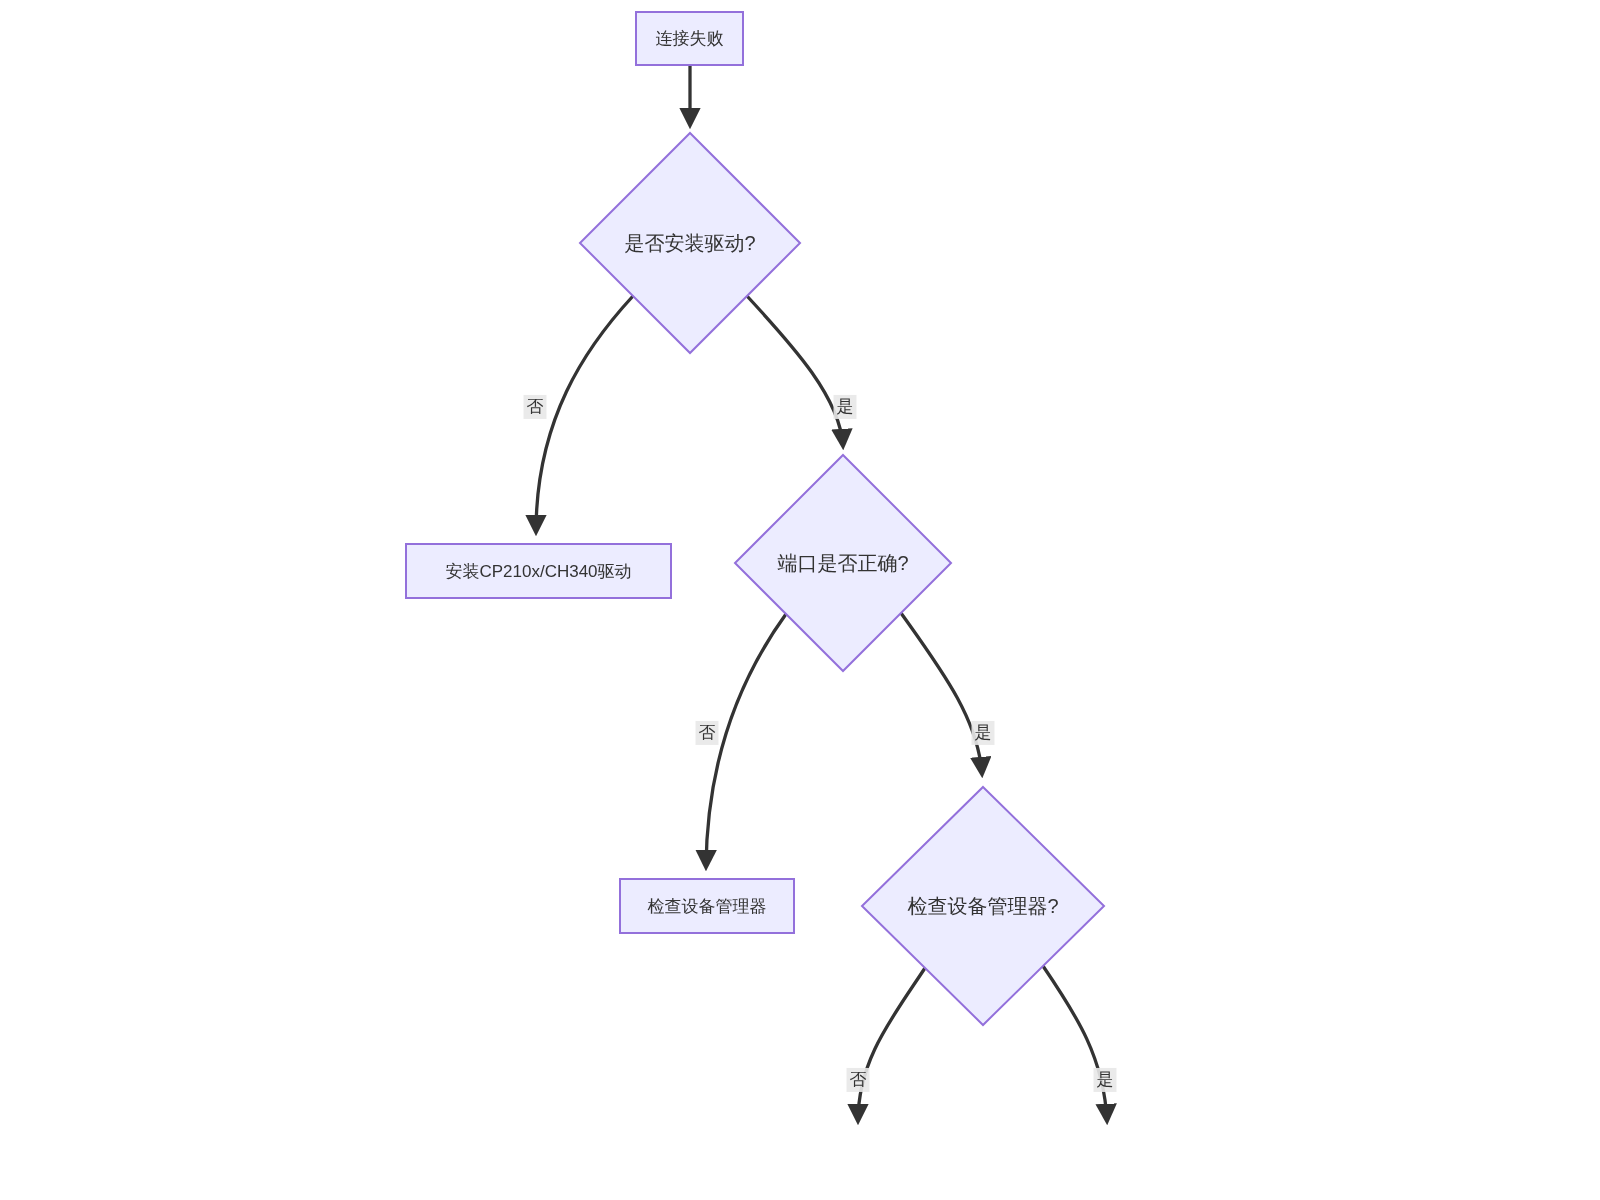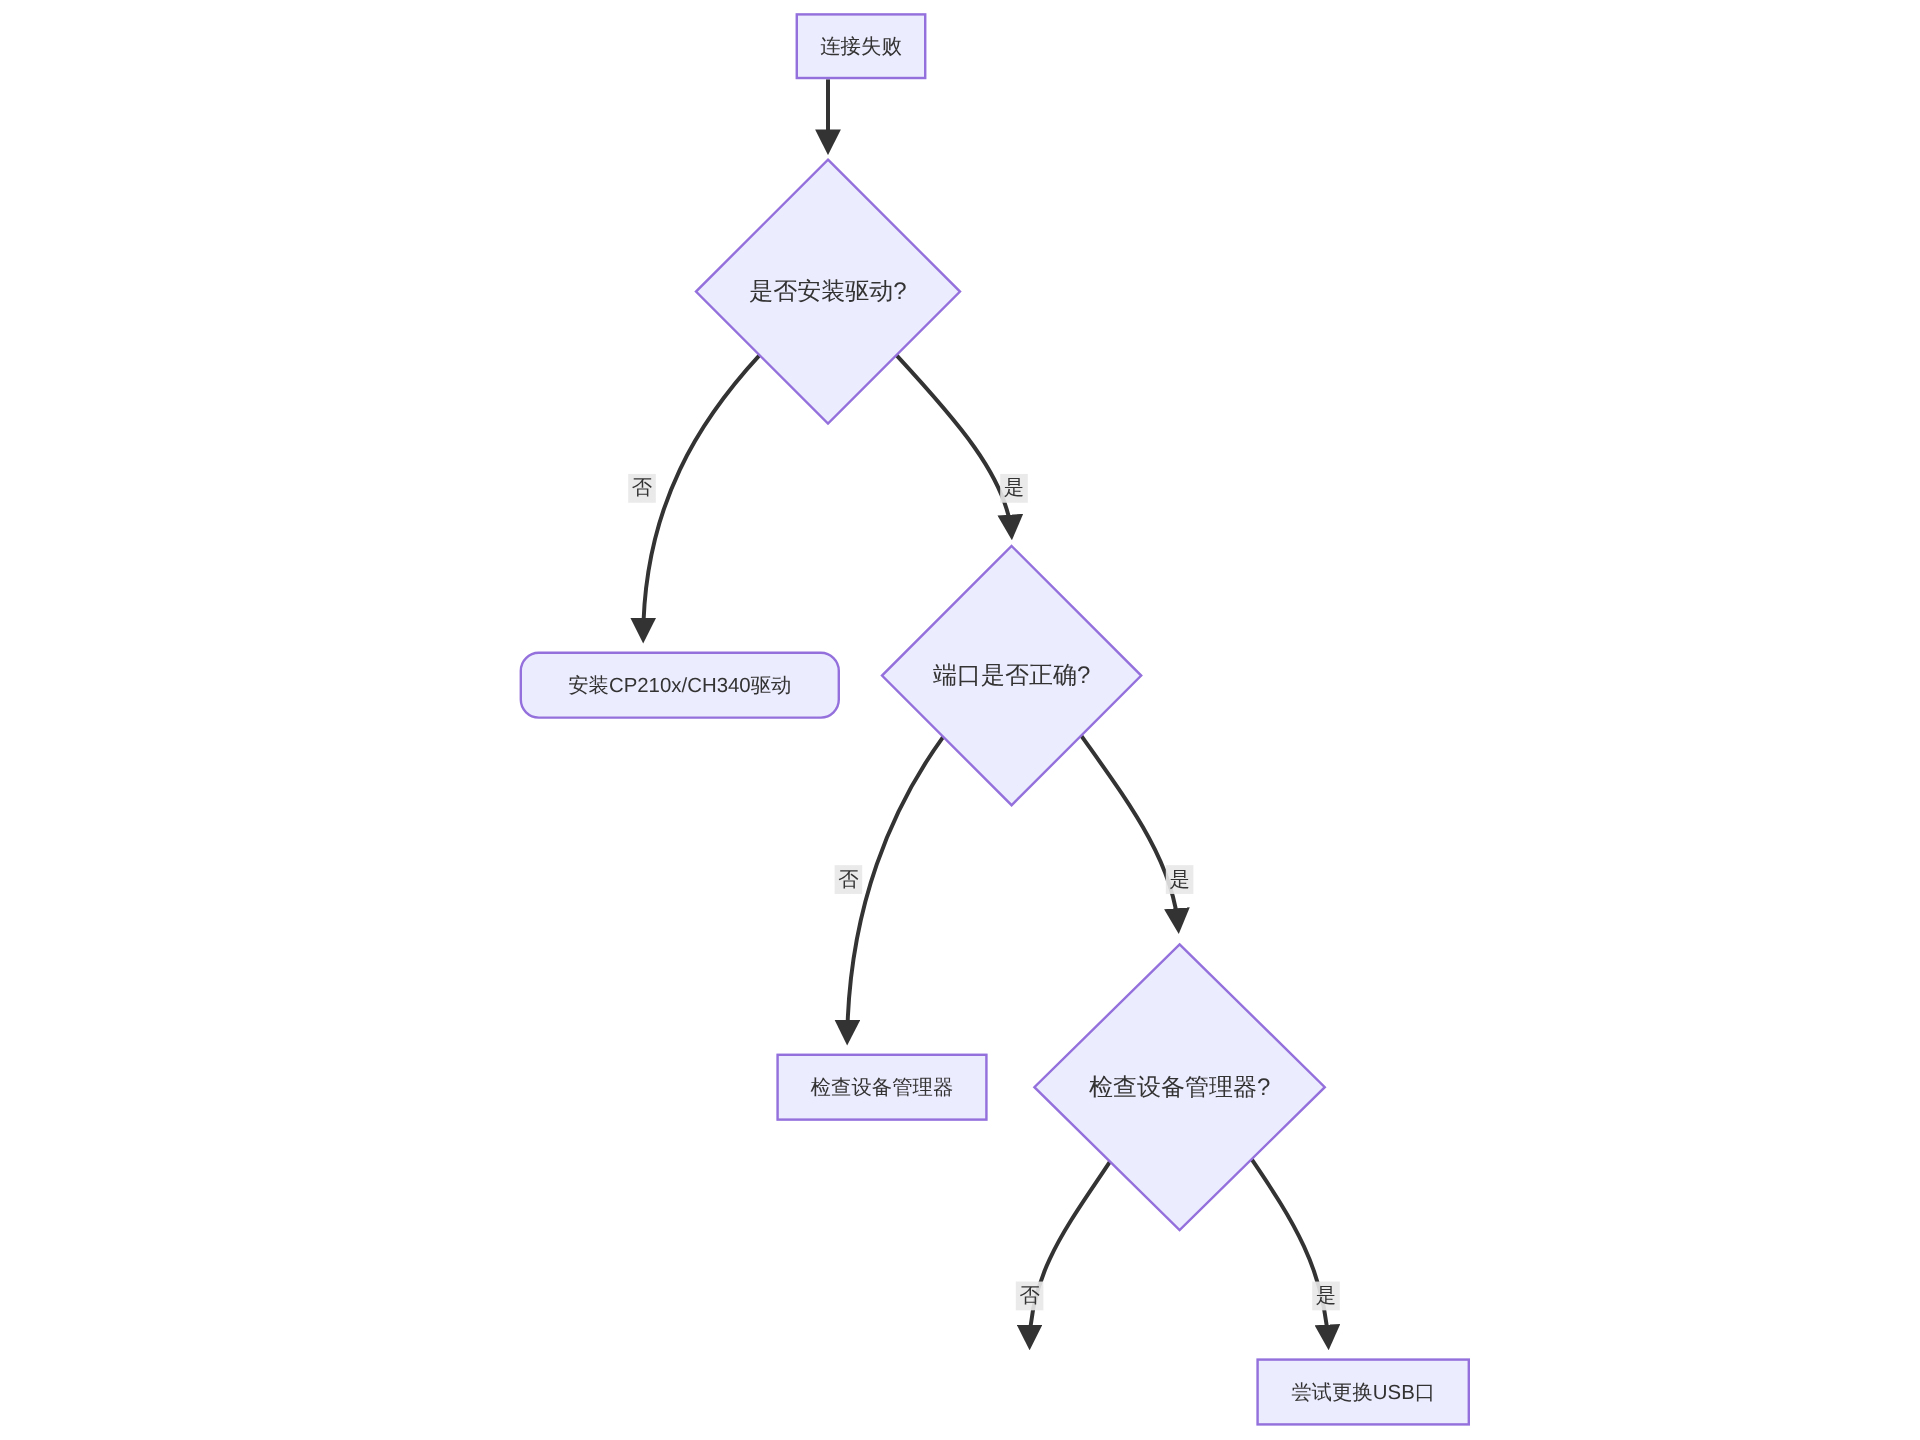--- a/index.html
+++ b/index.html
@@ -38,21 +38,20 @@
     box-sizing: border-box;
     background: #ECECFF;
     border: 2px solid #9370DB;
     color: #333333;
     font-size: 17px;
     display: flex;
     align-items: center;
     justify-content: center;
     text-align: center;
     white-space: nowrap;
-    margin-left: 28px;
   }
   .diamond-label {
     position: absolute;
     transform: translate(-50%, -50%);
     color: #333333;
     font-size: 20px;
     text-align: center;
     white-space: nowrap;
   }
   .edge-label {
@@ -86,26 +85,25 @@
     <path class="edge-path" d="M925,968 C892,1018 858,1060 858,1121" marker-end="url(#arrow)"></path>
     <path class="edge-path" d="M1043,966 C1077,1016 1104,1058 1107,1121" marker-end="url(#arrow)"></path>
 
     <polygon class="diamond-shape" points="690,133 800,243 690,353 580,243"></polygon>
     <polygon class="diamond-shape" points="843,455 951,563 843,671 735,563"></polygon>
     <polygon class="diamond-shape" points="983,787 1104,906 983,1025 862,906"></polygon>
   </svg>
 
   <div class="node-rect" style="left:635px; top:11px; width:109px; height:55px;">连接失败</div>
 
-  <div class="node-rect" style="left:405px; top:543px; width:267px; height:56px;border-radius:16px;">安装CP210x/CH340驱动</div>
+  <div class="node-rect" style="left:405px; top:543px; width:267px; height:56px;">安装CP210x/CH340驱动</div>
 
   <div class="node-rect" style="left:619px; top:878px; width:176px; height:56px;">检查设备管理器</div>
 
 
-  <div class="node-rect" style="left:1019px; top:1132px; width:178px; height:56px;">尝试更换USB口</div>
 
   <div class="diamond-label" style="left:690px; top:243px;">是否安装驱动?</div>
 
   <div class="diamond-label" style="left:843px; top:563px;">端口是否正确?</div>
 
   <div class="diamond-label" style="left:983px; top:906px;">检查设备管理器?</div>
 
   <div class="edge-label" style="left:535px; top:407px;">否</div>
 
   <div class="edge-label" style="left:845px; top:407px;">是</div>

